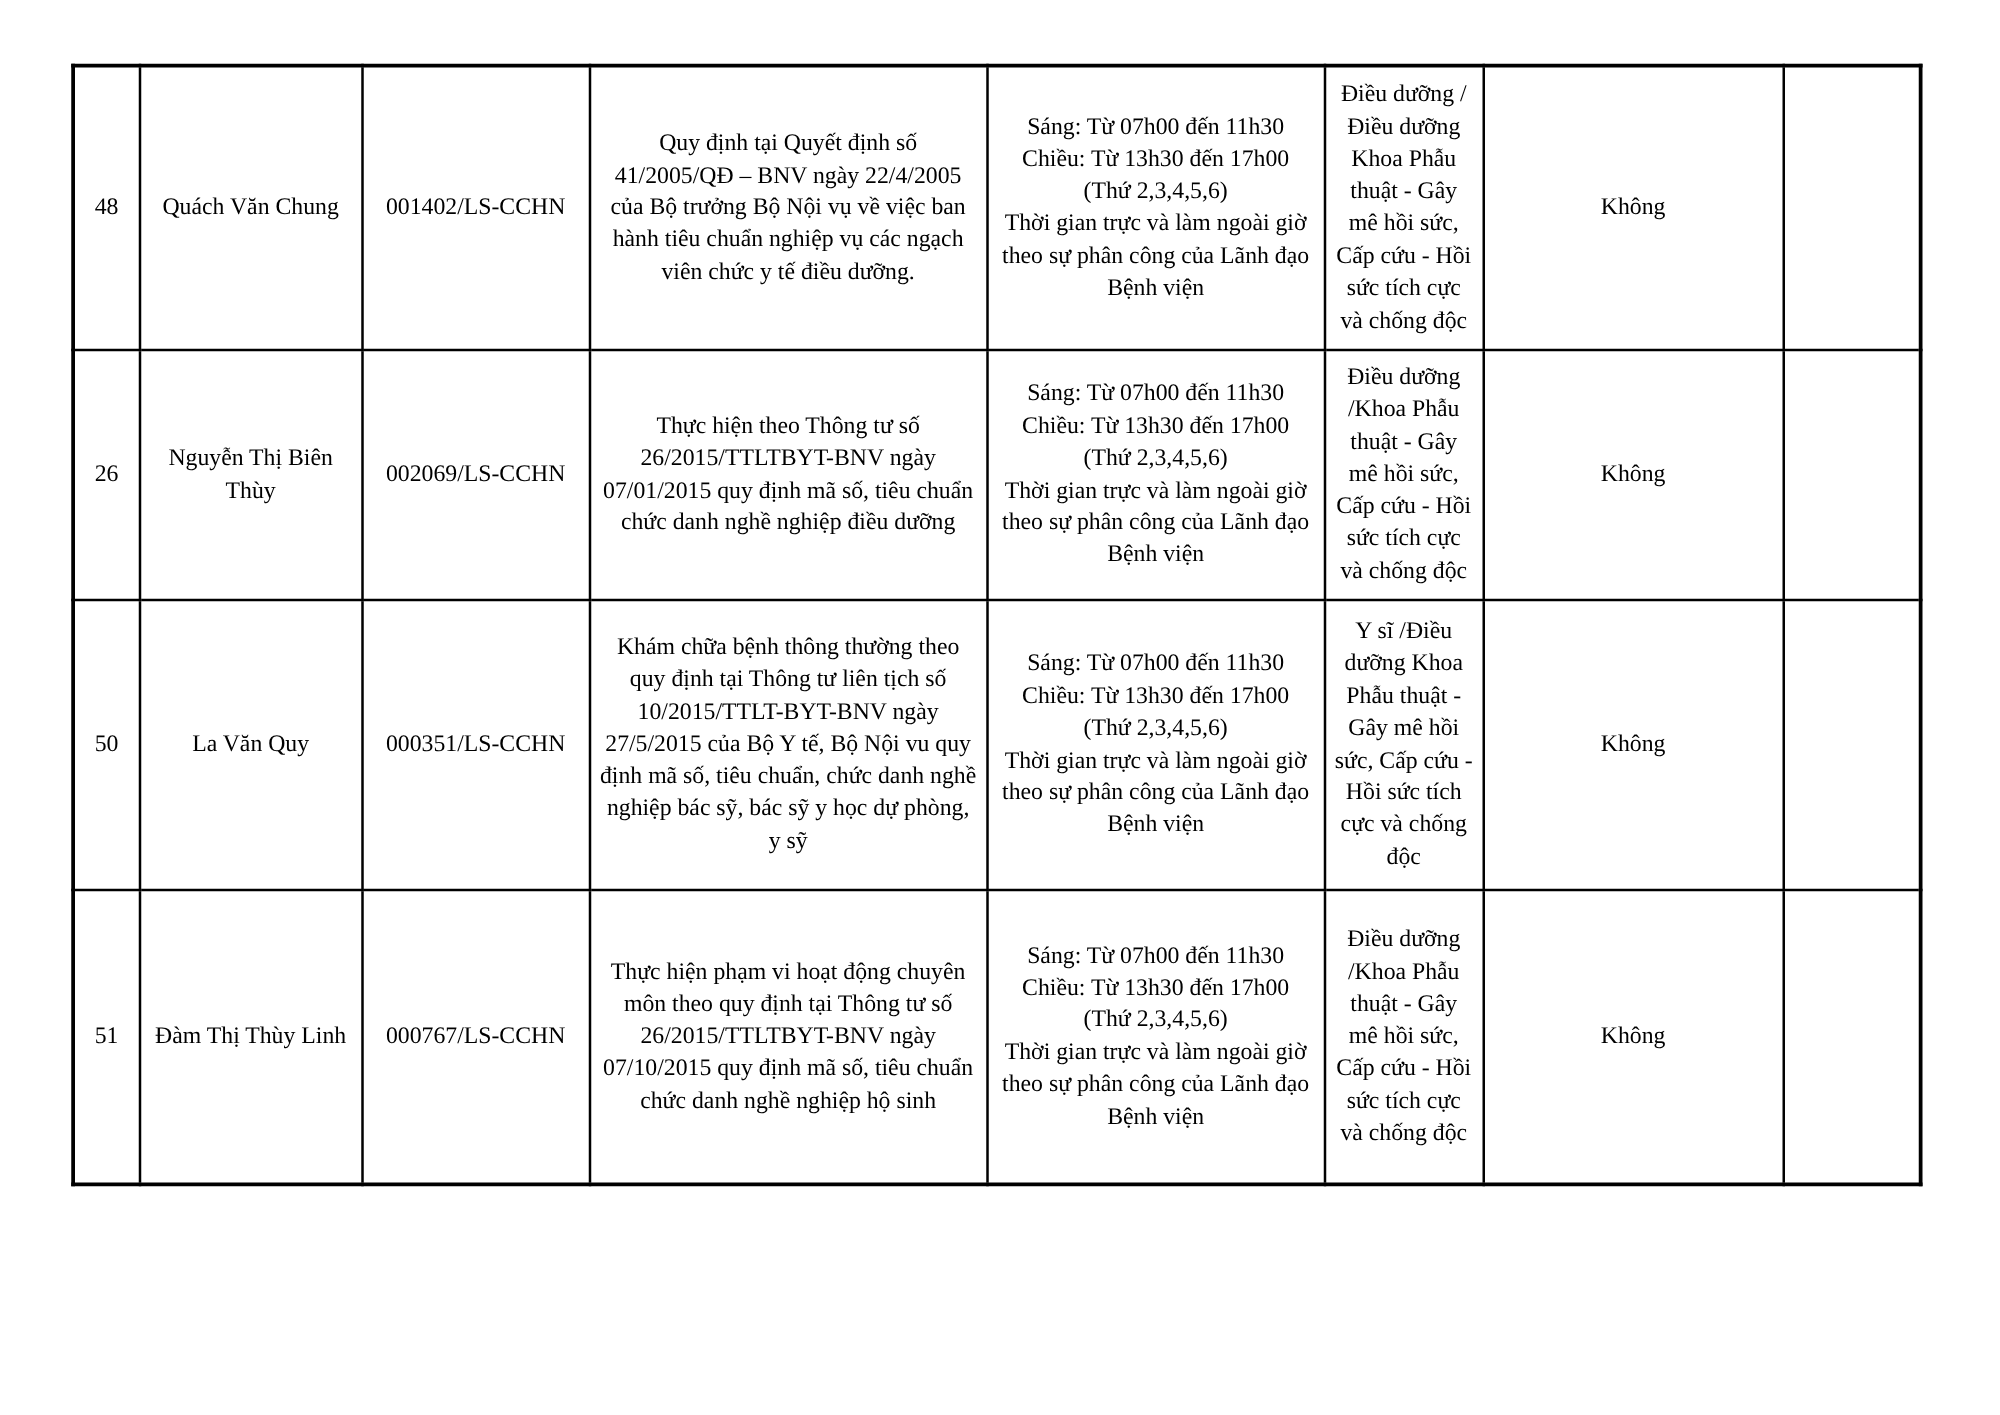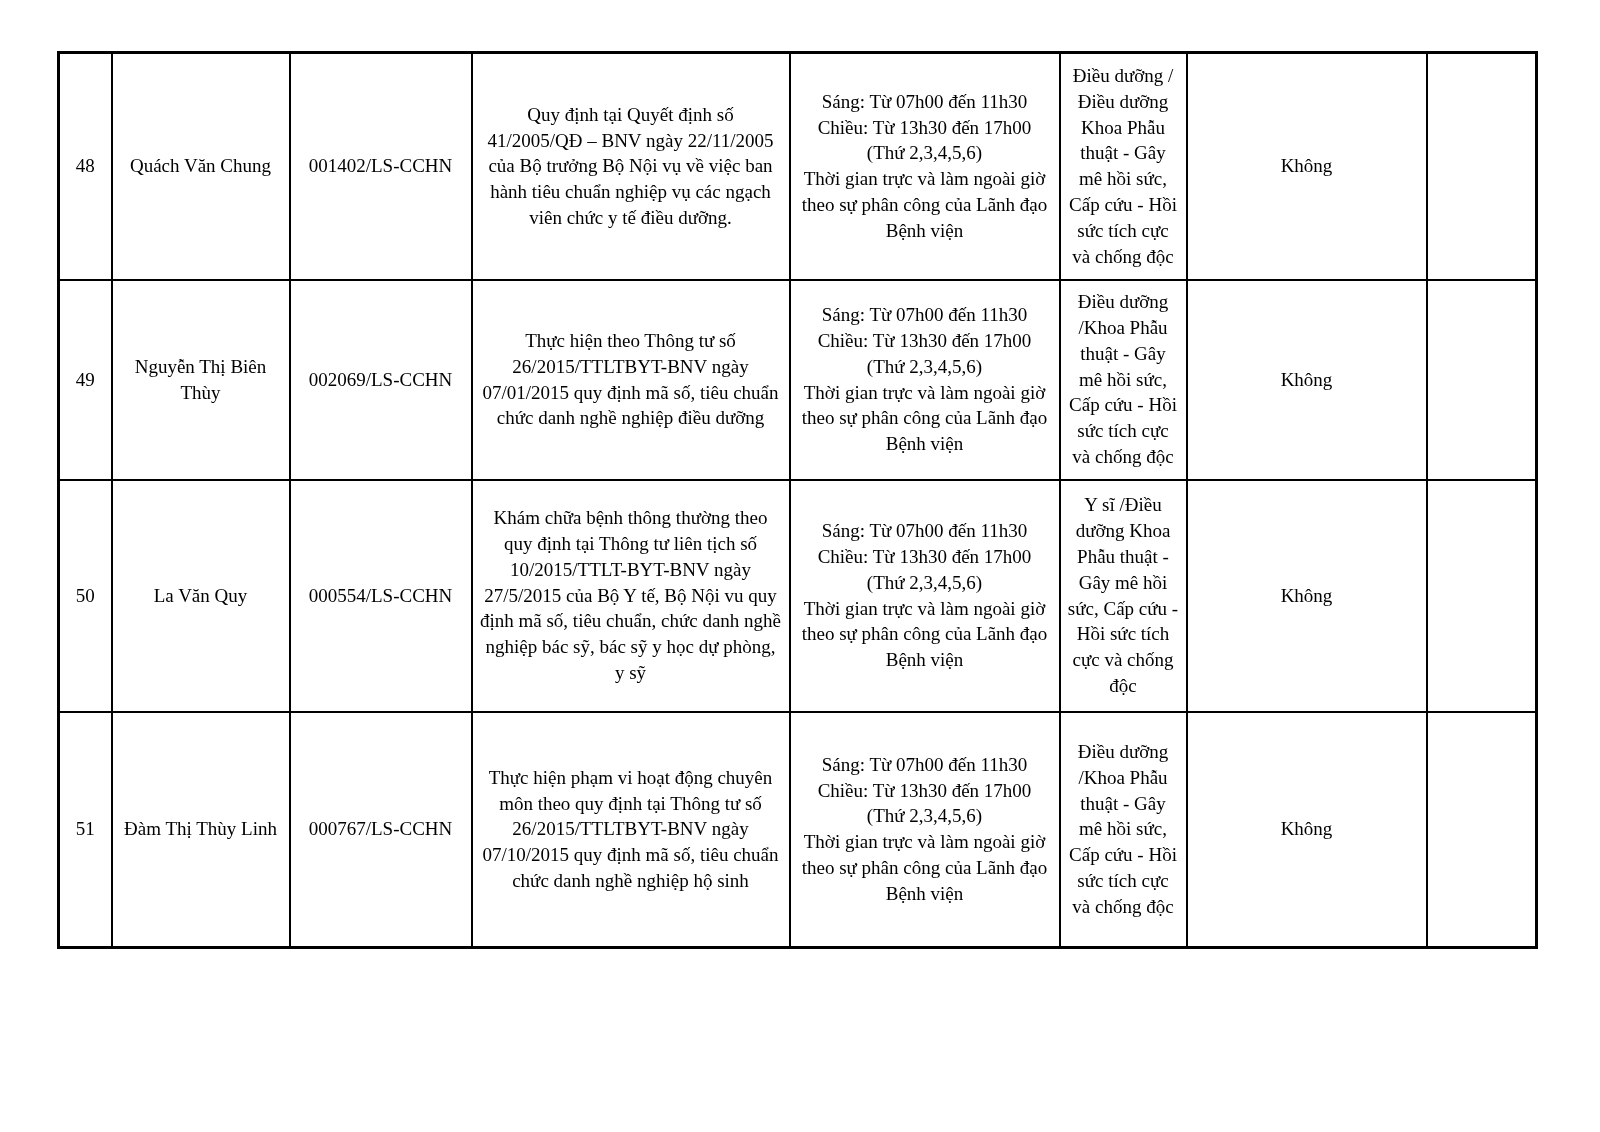--- a/index.html
+++ b/index.html
@@ -58,46 +58,46 @@
       <col style="width:270px">
       <col style="width:127px">
       <col style="width:240px">
       <col style="width:110px">
     </colgroup>
     <tbody>
       <tr class="row-48">
         <td class="stt-cell">48</td>
         <td class="name-cell">Quách Văn Chung</td>
         <td class="license-cell">001402/LS-CCHN</td>
-        <td class="scope-cell">Quy định tại Quyết định số 41/2005/QĐ – BNV ngày 22/11/2005 của Bộ trưởng Bộ Nội vụ về việc ban hành tiêu chuẩn nghiệp vụ các ngạch viên chức y tế điều dưỡng.</td>
+        <td class="scope-cell">Quy định tại Quyết định số 41/2005/QĐ – BNV ngày 22/4/2005 của Bộ trưởng Bộ Nội vụ về việc ban hành tiêu chuẩn nghiệp vụ các ngạch viên chức y tế điều dưỡng.</td>
         <td class="schedule-cell">Sáng: Từ 07h00 đến 11h30
 Chiều: Từ 13h30 đến 17h00
 (Thứ 2,3,4,5,6)
 Thời gian trực và làm ngoài giờ theo sự phân công của Lãnh đạo Bệnh viện</td>
         <td class="department-cell">Điều dưỡng /Điều dưỡng Khoa Phẫu thuật - Gây mê hồi sức, Cấp cứu - Hồi sức tích cực và chống độc</td>
         <td class="status-cell">Không</td>
         <td class="note-cell"></td>
       </tr>
       <tr class="row-49">
-        <td class="stt-cell">49</td>
+        <td class="stt-cell">26</td>
         <td class="name-cell">Nguyễn Thị Biên Thùy</td>
         <td class="license-cell">002069/LS-CCHN</td>
         <td class="scope-cell">Thực hiện theo Thông tư số 26/2015/TTLTBYT-BNV ngày 07/01/2015 quy định mã số, tiêu chuẩn chức danh nghề nghiệp điều dưỡng</td>
         <td class="schedule-cell">Sáng: Từ 07h00 đến 11h30
 Chiều: Từ 13h30 đến 17h00
 (Thứ 2,3,4,5,6)
 Thời gian trực và làm ngoài giờ theo sự phân công của Lãnh đạo Bệnh viện</td>
         <td class="department-cell">Điều dưỡng /Khoa Phẫu thuật - Gây mê hồi sức, Cấp cứu - Hồi sức tích cực và chống độc</td>
         <td class="status-cell">Không</td>
         <td class="note-cell"></td>
       </tr>
       <tr class="row-50">
         <td class="stt-cell">50</td>
         <td class="name-cell">La Văn Quy</td>
-        <td class="license-cell">000554/LS-CCHN</td>
+        <td class="license-cell">000351/LS-CCHN</td>
         <td class="scope-cell">Khám chữa bệnh thông thường theo quy định tại Thông tư liên tịch số 10/2015/TTLT-BYT-BNV ngày 27/5/2015 của Bộ Y tế, Bộ Nội vu quy định mã số, tiêu chuẩn, chức danh nghề nghiệp bác sỹ, bác sỹ y học dự phòng, y sỹ</td>
         <td class="schedule-cell">Sáng: Từ 07h00 đến 11h30
 Chiều: Từ 13h30 đến 17h00
 (Thứ 2,3,4,5,6)
 Thời gian trực và làm ngoài giờ theo sự phân công của Lãnh đạo Bệnh viện</td>
         <td class="department-cell">Y sĩ /Điều dưỡng Khoa Phẫu thuật - Gây mê hồi sức, Cấp cứu - Hồi sức tích cực và chống độc</td>
         <td class="status-cell">Không</td>
         <td class="note-cell"></td>
       </tr>
       <tr class="row-51">

